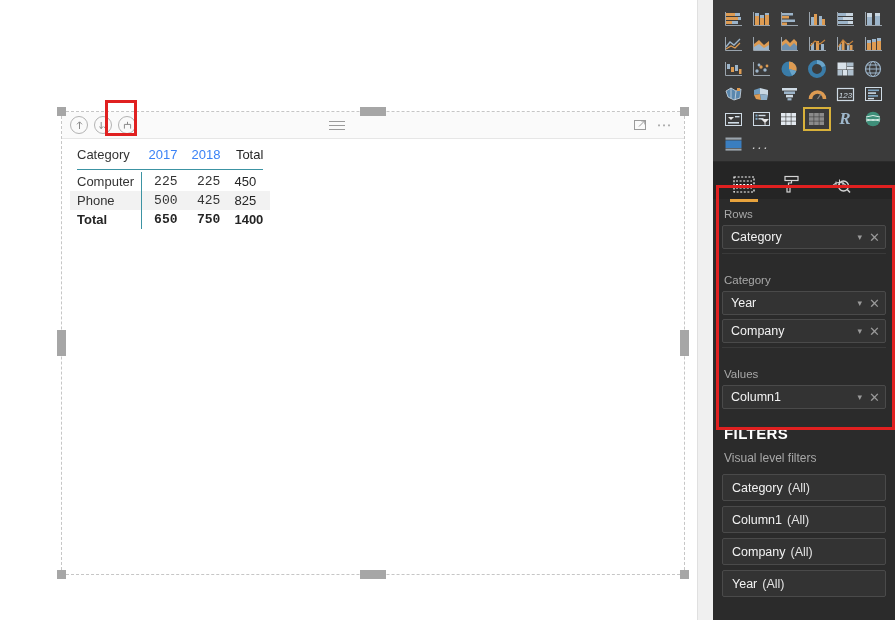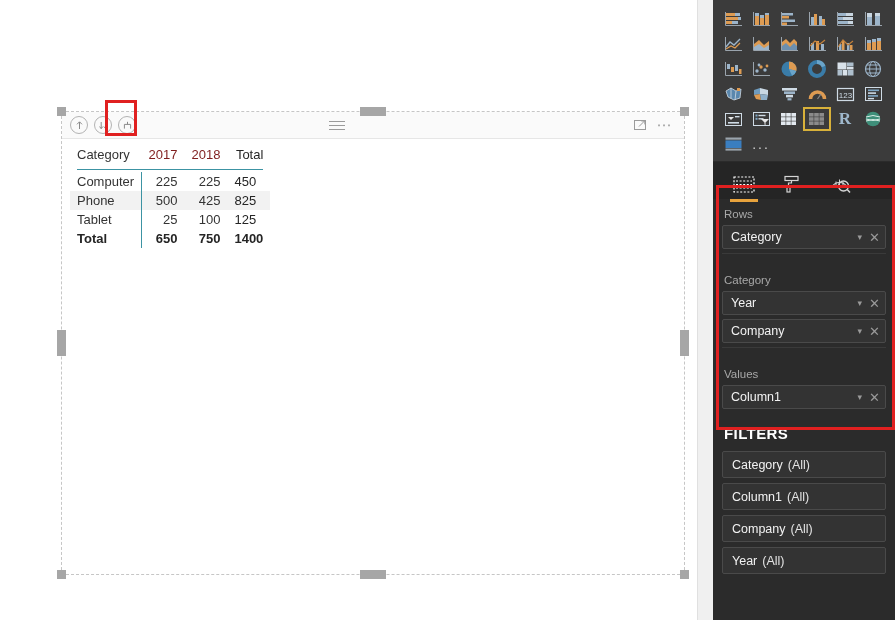--- a/index.html
+++ b/index.html
@@ -69,26 +69,26 @@
   #drag-handle i { display: block; height: 1px; background: #9b9b9b; margin-bottom: 3px; }
 
   
   #matrix { position: absolute; left: 8px; top: 33px; }
   table.pbi-matrix { border-collapse: collapse; font-size: 13px; color: #333333; }
   table.pbi-matrix th, table.pbi-matrix td {
     padding: 2px 7px; white-space: nowrap; font-weight: normal;
   }
   table.pbi-matrix thead th { padding-bottom: 5px; }
   th.col-head-cat { text-align: left; color: #333; }
-  th.col-head-num { text-align: left; color: #7f1d1d; }
+  th.col-head-num { text-align: left; color: #3b82f6; }
   th.col-head-total { text-align: right; font-weight: bold; color: #252525; }
   .hdr-rule td { height: 1px; padding: 0; }
   .hdr-rule .rule { height: 1px; background: #3c93a3; }
   td.cat { text-align: left; border-right: 1px solid #3c93a3; }
-  td.num { text-align: right; }
+  td.num { text-align: right; font-family: Liberation Mono, monospace; }
   td.tot { text-align: left; font-weight: bold; color: #252525; }
   tr.alt td { background: #f2f2f2; margin-left: 40px; }
   tr.grand td { font-weight: bold; color: #252525; }
   tr.grand td.cat { font-weight: bold; }
 
   
   #gap-strip {
     position: absolute; left: 697px; top: 0; width: 16px; height: 620px;
     background: #f0f0f0; border-left: 1px solid #e0e0e0;
   }
@@ -96,21 +96,21 @@
     position: absolute; left: 713px; top: 0; width: 182px; height: 620px;
     background: #2b2b2b; color: #e9e9e9;
   }
 
   
   #viz-gallery {
     padding: 7px 6px 4px 6px;
     background: #3b3b3b;
     border-bottom: 1px solid #2b2b2b;
   }
-  .viz-row { display: flex; }
+  .viz-row { display: flex; font-style: italic; }
   .viz-cell {
     width: 28px; height: 24px;
     display: flex; align-items: center; justify-content: center;
     margin: 0 0 1px 0;
   }
   .viz-cell.selected { outline: 2px solid #d8b13a; outline-offset: -2px; }
   .viz-cell svg { display: block; }
   .viz-more { color: #d0d0d0; font-size: 14px; letter-spacing: 2px; line-height: 10px; }
   .rletter { color: #9fb8cc; font-weight: bold; font-size: 17px; font-family: "Liberation Serif", serif; }
 
@@ -242,26 +242,20 @@
                 <td class="num">225</td>
                 <td class="num">225</td>
                 <td class="tot">450</td>
               </tr>
               <tr class="alt">
                 <td class="cat">Phone</td>
                 <td class="num">500</td>
                 <td class="num">425</td>
                 <td class="tot">825</td>
               </tr>
-              <tr>
-                <td class="cat">Tablet</td>
-                <td class="num">25</td>
-                <td class="num">100</td>
-                <td class="tot">125</td>
-              </tr>
               <tr class="grand">
                 <td class="cat">Total</td>
                 <td class="num">650</td>
                 <td class="num">750</td>
                 <td class="tot">1400</td>
               </tr>
             </tbody>
           </table>
         </div>
       </div>
@@ -619,20 +613,21 @@
       <div class="well-label">Values</div>
       <div class="pill">
         <span class="pill-text">Column1</span>
         <span class="pill-chev">▾</span>
         <span class="pill-x">✕</span>
       </div>
     </div>
 
     <div id="filters">
       <div id="filters-title">FILTERS</div>
+      <div id="filters-sub">Visual level filters</div>
 
       <div class="filter-pill">
         <span>Category</span>
         <span class="fval">(All)</span>
       </div>
       <div class="filter-pill">
         <span>Column1</span>
         <span class="fval">(All)</span>
       </div>
       <div class="filter-pill">

